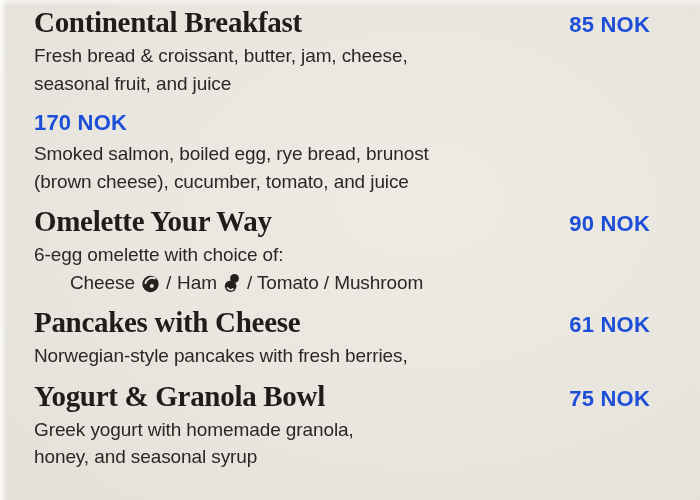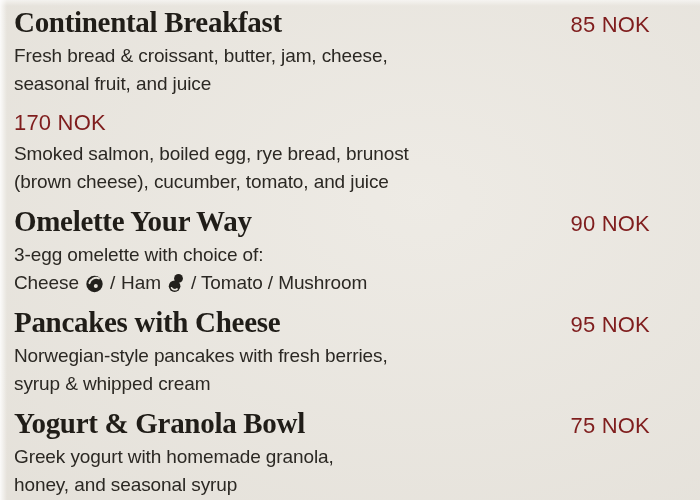--- a/index.html
+++ b/index.html
@@ -12,21 +12,21 @@
   body {
     background:
       linear-gradient(90deg, rgba(255,255,255,0.85) 0px, rgba(255,255,255,0) 7px),
       linear-gradient(180deg, rgba(255,255,255,0.55) 0px, rgba(255,255,255,0) 6px),
       radial-gradient(120% 120% at 60% 40%, rgba(255,255,255,0.25), rgba(0,0,0,0.03)),
       #e8e4dc;
     font-family: "Liberation Sans", sans-serif;
     -webkit-font-smoothing: antialiased;
   }
   .menu {
-    padding: 5px 50px 0 14px;
+    padding: 5px 50px 0 34px;
     border-radius: 25px;
   }
   .item {
     margin-bottom: 9px;
   }
   .item-head {
     display: flex;
     justify-content: space-between;
     align-items: baseline;
   }
@@ -34,40 +34,41 @@
     font-family: "Liberation Serif", serif;
     font-weight: 700;
     font-size: 29px;
     line-height: 34px;
     letter-spacing: -0.3px;
     color: #201d18;
     white-space: nowrap;
   }
   .item-price {
     font-family: "Liberation Sans", sans-serif;
-    font-weight: 400;
+    font-weight: 700;
     font-size: 22px;
     line-height: 34px;
     letter-spacing: 0.2px;
-    color: #7f1d1d;
+    color: #1d4ed8;
     white-space: nowrap;
   }
   .item-desc {
     color: #2b2823;
     font-size: 19px;
     line-height: 27.5px;
     letter-spacing: -0.1px;
   }
   .desc-line {
     white-space: nowrap;
   }
   .options-line {
     display: flex;
     align-items: center;
     gap: 6px;
+    margin-left: 36px;
   }
   .food-icon {
     display: inline-flex;
     align-items: center;
     position: relative;
     top: 1px;
   }
   .food-icon svg {
     display: block;
   }
@@ -97,21 +98,21 @@
       <div class="desc-line">(brown cheese), cucumber, tomato, and juice</div>
     </div>
   </div>
 
   <div class="item">
     <div class="item-head">
       <span class="item-name">Omelette Your Way</span>
       <span class="item-price">90 NOK</span>
     </div>
     <div class="item-desc">
-      <div class="desc-line">3-egg omelette with choice of:</div>
+      <div class="desc-line">6-egg omelette with choice of:</div>
       <div class="desc-line options-line">
         <span>Cheese</span>
         <span class="food-icon">
           <svg width="19" height="19" viewBox="0 0 20 20">
             <circle cx="10" cy="10.5" r="8.6" fill="#22201c"></circle>
             <path d="M14.6 4.6 A7.6 7.6 0 0 0 4.6 9.6" stroke="#e8e4dc" stroke-width="2.1" fill="none" stroke-linecap="round"></path>
             <circle cx="11.4" cy="12.6" r="2.1" fill="#e8e4dc"></circle>
           </svg>
         </span>
         <span>/</span>
@@ -124,25 +125,24 @@
           </svg>
         </span>
         <span>/ Tomato / Mushroom</span>
       </div>
     </div>
   </div>
 
   <div class="item">
     <div class="item-head">
       <span class="item-name">Pancakes with Cheese</span>
-      <span class="item-price">95 NOK</span>
+      <span class="item-price">61 NOK</span>
     </div>
     <div class="item-desc">
       <div class="desc-line">Norwegian-style pancakes with fresh berries,</div>
-      <div class="desc-line">syrup &amp; whipped cream</div>
     </div>
   </div>
 
   <div class="item">
     <div class="item-head">
       <span class="item-name">Yogurt &amp; Granola Bowl</span>
       <span class="item-price">75 NOK</span>
     </div>
     <div class="item-desc">
       <div class="desc-line">Greek yogurt with homemade granola,</div>

